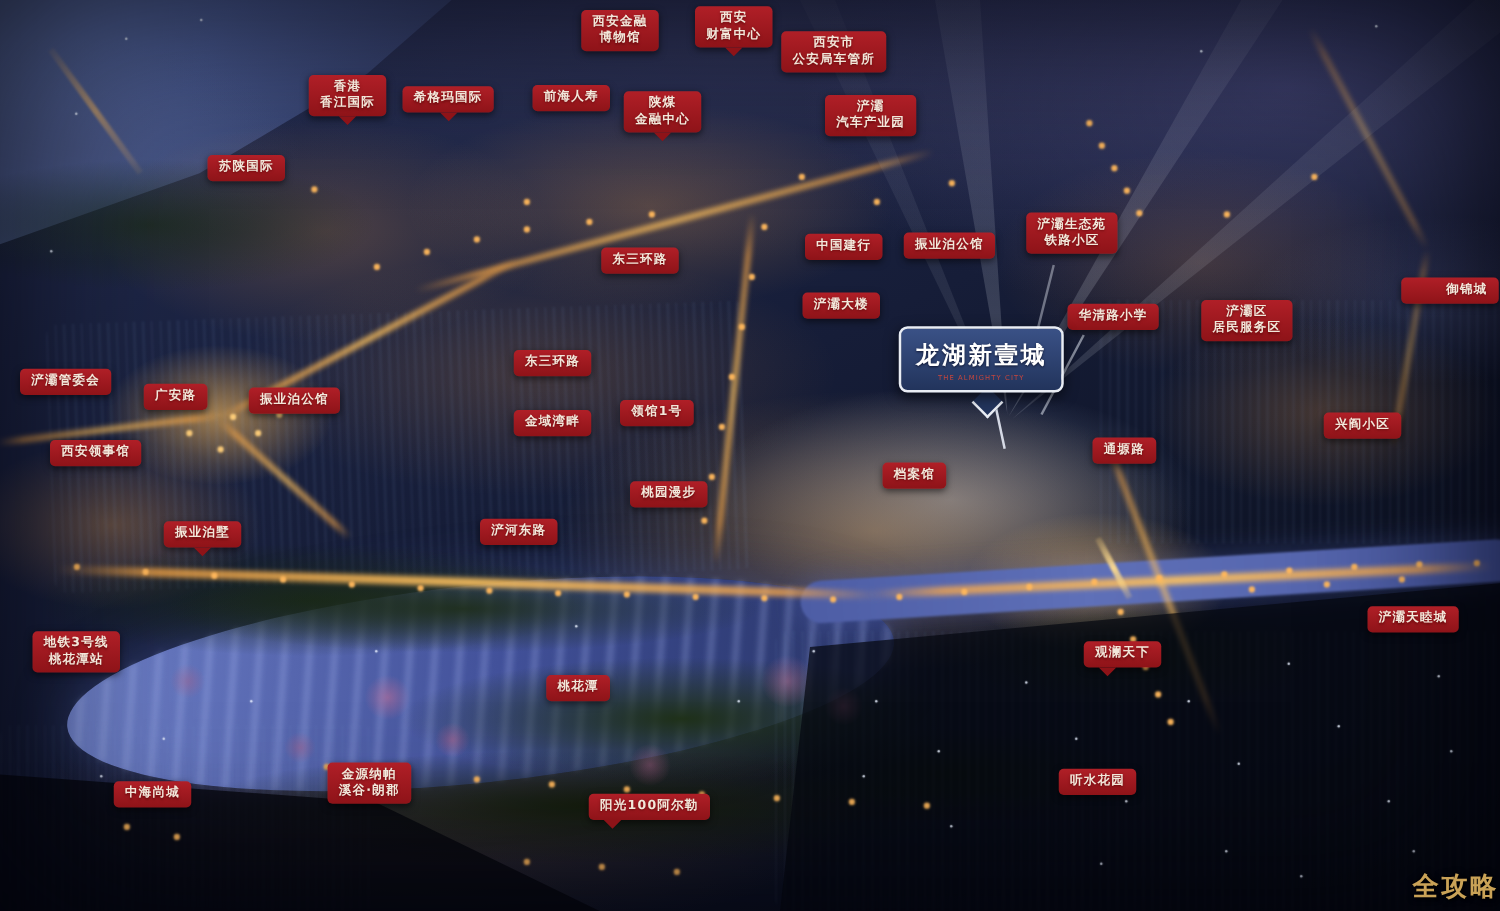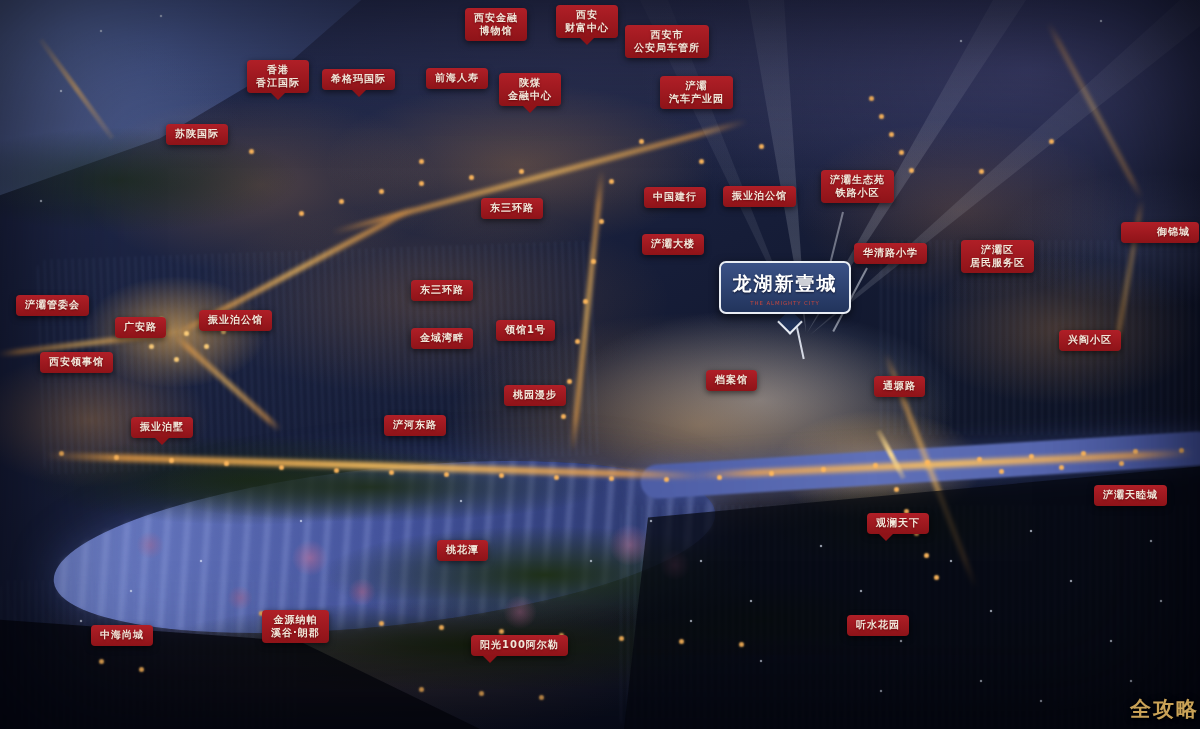--- a/index.html
+++ b/index.html
@@ -245,21 +245,21 @@
       </div>
       <div class="map-label" style="left: 1121px; top: 222px; padding-left: 36px;">
         <div>御锦城</div>
       </div>
       <div class="map-label" style="left: 1059px; top: 286px; margin-top: 44px;">
         <div>兴阎小区</div>
       </div>
       <div class="map-label" style="left: 16px; top: 295px;">
         <div>浐灞管委会</div>
       </div>
-      <div class="map-label" style="left: 115px; top: 317px; text-align: center;">
+      <div class="map-label" style="left: 115px; top: 307px; text-align: center;">
         <div>广安路</div>
       </div>
       <div class="map-label" style="left: 199px; top: 310px;">
         <div>振业泊公馆</div>
       </div>
       <div class="map-label" style="left: 40px; top: 352px;">
         <div>西安领事馆</div>
       </div>
       <div class="map-label" style="left: 411px; top: 280px;">
         <div>东三环路</div>
@@ -275,22 +275,26 @@
       </div>
       <div class="map-label" style="left: 384px; top: 415px;">
         <div>浐河东路</div>
       </div>
       <div class="map-label tail-b" style="left: 131px; top: 417px;">
         <div>振业泊墅</div>
       </div>
       <div class="map-label" style="left: 706px; top: 370px;">
         <div>档案馆</div>
       </div>
-      <div class="map-label" style="left: 874px; top: 376px;">
+      <div class="map-label" style="left: 874px; top: 350px;">
         <div>通塬路</div>
+      </div>
+      <div class="map-label" style="left: 26px; top: 505px;">
+        <div>地铁3号线</div>
+        <div>桃花潭站</div>
       </div>
       <div class="map-label" style="left: 437px; top: 540px;">
         <div>桃花潭</div>
       </div>
       <div class="map-label tail-bl" style="left: 867px; top: 513px;">
         <div>观澜天下</div>
       </div>
       <div class="map-label" style="left: 1094px; top: 485px;">
         <div>浐灞天睦城</div>
       </div>

